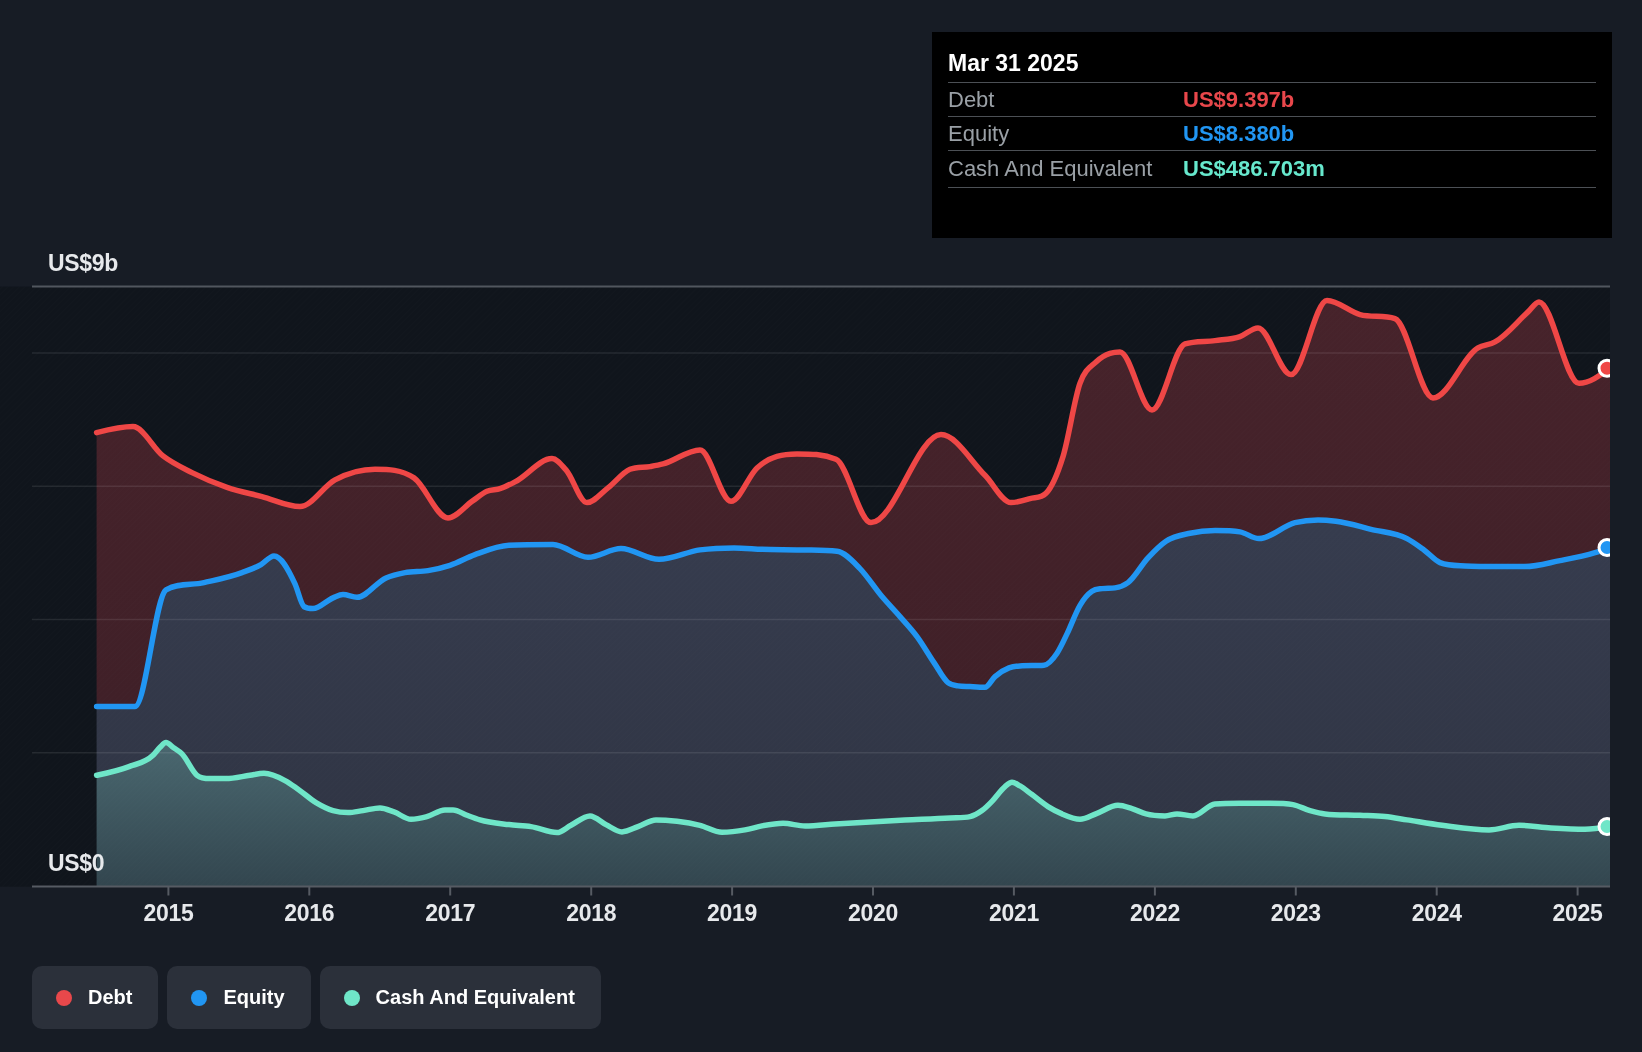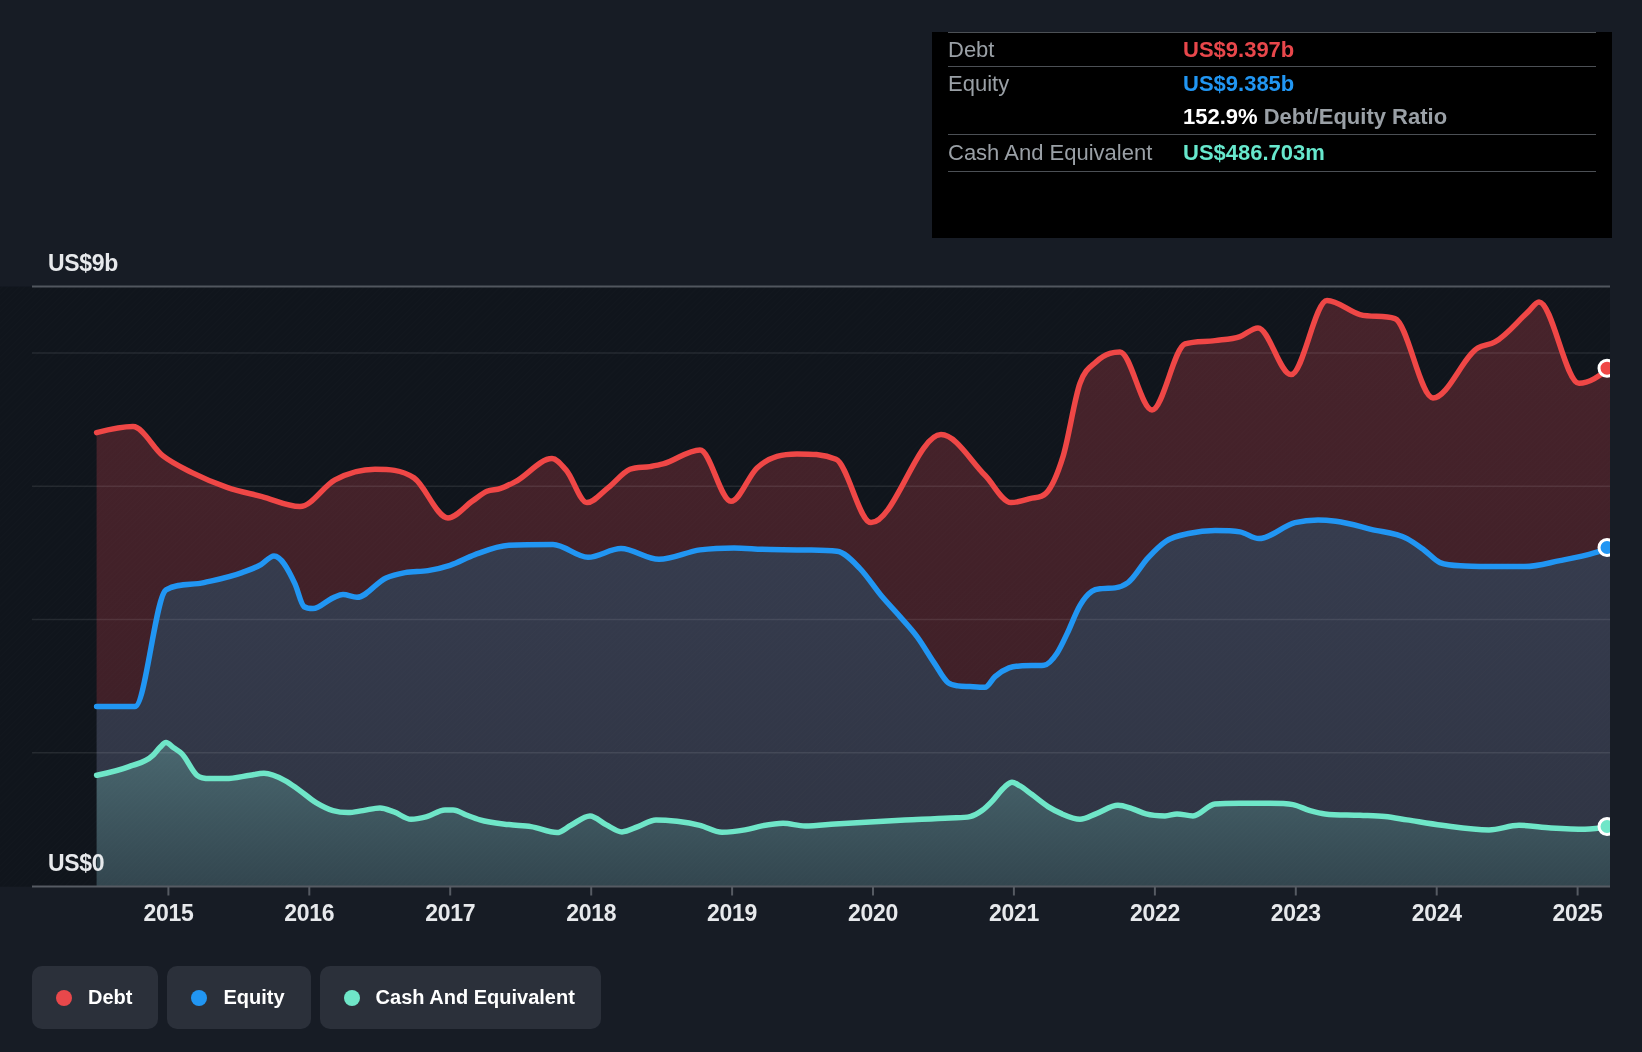--- a/index.html
+++ b/index.html
@@ -79,31 +79,28 @@
     <text x="591.2" y="921" text-anchor="middle" class="axlab">2018</text>
     <text x="732.1" y="921" text-anchor="middle" class="axlab">2019</text>
     <text x="873.0" y="921" text-anchor="middle" class="axlab">2020</text>
     <text x="1013.9" y="921" text-anchor="middle" class="axlab">2021</text>
     <text x="1154.9" y="921" text-anchor="middle" class="axlab">2022</text>
     <text x="1295.8" y="921" text-anchor="middle" class="axlab">2023</text>
     <text x="1436.7" y="921" text-anchor="middle" class="axlab">2024</text>
     <text x="1577.6" y="921" text-anchor="middle" class="axlab">2025</text>
 </svg>
 <div id="tooltip">
+  <div class="title">Mar 31 2025</div>
   <div class="row" style="height:34px">
       <span class="lab">Debt</span>
       <span class="val" style="color:#e8474b">US$9.397b</span>
     </div>
   <div class="row" style="height:34px">
       <span class="lab">Equity</span>
-      <span class="val" style="color:#2196f3">US$9.385b</span>
-    </div>
-  <div class="row" style="height:34px;border-top:none">
-      <span class="lab"></span>
-      <span class="val" style="color:#fff">152.9% <span style="color:#9aa0a6">Debt/Equity Ratio</span></span>
+      <span class="val" style="color:#2196f3">US$8.380b</span>
     </div>
   <div class="row" style="height:37px">
       <span class="lab">Cash And Equivalent</span>
       <span class="val" style="color:#67e8cd">US$486.703m</span>
     </div>
   <div style="border-top:1px solid #4c5055;"></div>
 </div>
 <div id="legend">
   <div class="lgbox">
       <span class="dot" style="background:#e8484b"></span>

